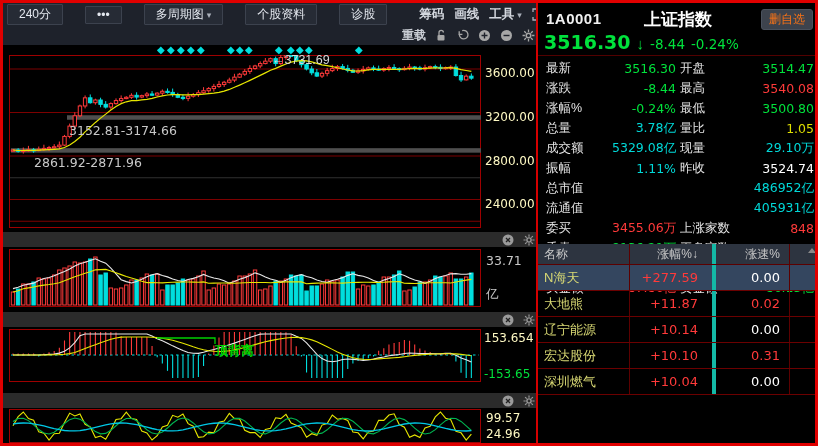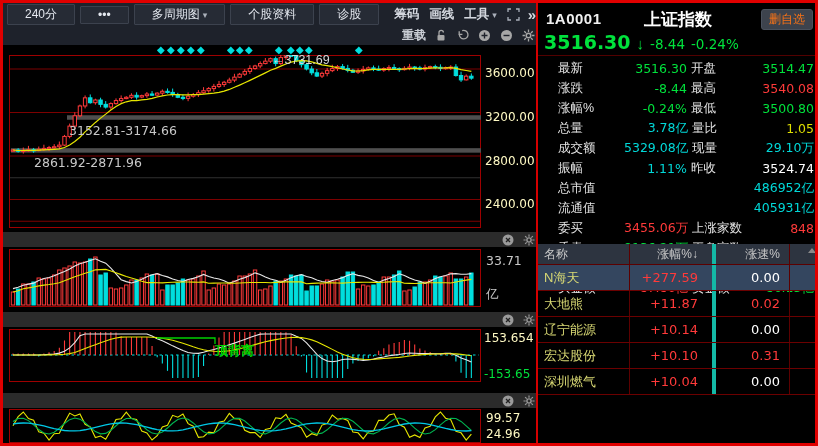--- a/index.html
+++ b/index.html
@@ -3,21 +3,21 @@
 <meta charset="utf-8">
 <style>
   html,body{margin:0;padding:0;background:#000;}
   body{position:relative;width:818px;height:446px;overflow:hidden;
        font-family:"Liberation Sans","DejaVu Sans",sans-serif;
        border:3px solid #e00000;box-sizing:border-box;}
   .abs{position:absolute;}
   
   #toolbar1{left:0;top:0;width:532px;height:23px;background:#1e222b;display:flex;align-items:center;padding-left:4px;}
   .tbtn{background:#262b35;border:1px solid #3c424e;border-radius:1px;color:#e4e8ef;
-        font-size:12px;padding:1px 17px;margin-right:5px;white-space:nowrap;cursor:pointer;}
+        font-size:12px;padding:1px 11px;margin-right:22px;white-space:nowrap;cursor:pointer;}
   .tlink{color:#d4d8df;font-size:12.5px;margin-left:10px;white-space:nowrap;cursor:pointer;font-weight:bold;}
   #tb1-right{margin-left:auto;display:flex;align-items:center;padding-right:6px;}
   #toolbar2{left:0;top:23px;width:532px;height:19px;background:#1e222b;display:flex;align-items:center;justify-content:flex-end;gap:9px;padding-right:8px;}
   #toolbar2 .tlink{margin-left:0;font-size:12px;color:#c9cdd4;}
   .icn{display:inline-block;vertical-align:middle;cursor:pointer;}
   .caret{font-size:9px;color:#aab0ba;margin-left:3px;}
   
   .panel-strip{left:0;width:532px;height:15px;background:#2b2b2b;display:flex;align-items:center;justify-content:flex-end;gap:9px;padding-right:22px;}
   .axis-lbl{color:#fef9c3;font-size:12px;font-family:"DejaVu Sans",sans-serif;}
   .gray-lbl{color:#c8c8c8;font-size:12.5px;font-family:"DejaVu Sans",sans-serif;}
@@ -30,21 +30,21 @@
   #rp-divider{left:533px;top:0;width:2px;height:440px;background:#d40000;}
   #rp-code{left:8px;top:7px;font-size:15px;font-weight:bold;color:#f0f0f0;letter-spacing:.5px;}
   #rp-name{left:72px;top:5px;font-size:17px;font-weight:bold;color:#fff;margin-left:34px;}
   #rp-del{right:5px;top:6px;background:#3d434d;border:1px solid #4a515c;border-radius:3px;color:#f97316;font-size:12px;padding:1px 7px;cursor:pointer;}
   #rp-priceline{left:6px;top:28px;display:flex;align-items:baseline;gap:6px;}
   #rp-price{font-size:19px;font-weight:bold;color:#00e23c;font-family:"DejaVu Sans",sans-serif;}
   #rp-arrow{font-size:15px;font-weight:bold;color:#00e23c;}
   #rp-chg,#rp-chgp{font-size:13.5px;color:#00e23c;font-family:"DejaVu Sans",sans-serif;}
   #rp-sep{left:0;top:52px;width:280px;height:1px;background:#520000;}
   #quote-rows{left:0;top:55px;width:280px;}
-  .qrow{display:flex;height:20px;align-items:center;font-size:12.5px;padding-left:20px;padding-right:4px;}
+  .qrow{display:flex;height:20px;align-items:center;font-size:12.5px;padding-left:8px;padding-right:4px;}
   .ql{width:66px;color:#e3e3e3;white-space:nowrap;}
   .ql2{width:72px;color:#e3e3e3;white-space:nowrap;}
   .qv1{width:64px;text-align:right;margin-right:4px;white-space:nowrap;font-family:"DejaVu Sans",sans-serif;}
   .qv2{flex:1;text-align:right;white-space:nowrap;font-family:"DejaVu Sans",sans-serif;}
   .qvwide{flex:1;text-align:right;white-space:nowrap;font-family:"DejaVu Sans",sans-serif;}
   .c-green{color:#00e23c}.c-red{color:#ff3a3a}.c-cyan{color:#00d8d8}.c-white{color:#fff}.c-yellow{color:#dede00}
   
   #stable{left:0;top:241px;width:280px;}
   .thead{display:flex;height:20px;background:#2d3440;color:#c9c9c9;font-size:12px;align-items:center;border-bottom:1px solid #5c0000;}
   .trow{display:flex;height:25px;align-items:center;border-bottom:1px solid #6b0000;font-size:13px;cursor:pointer;}

